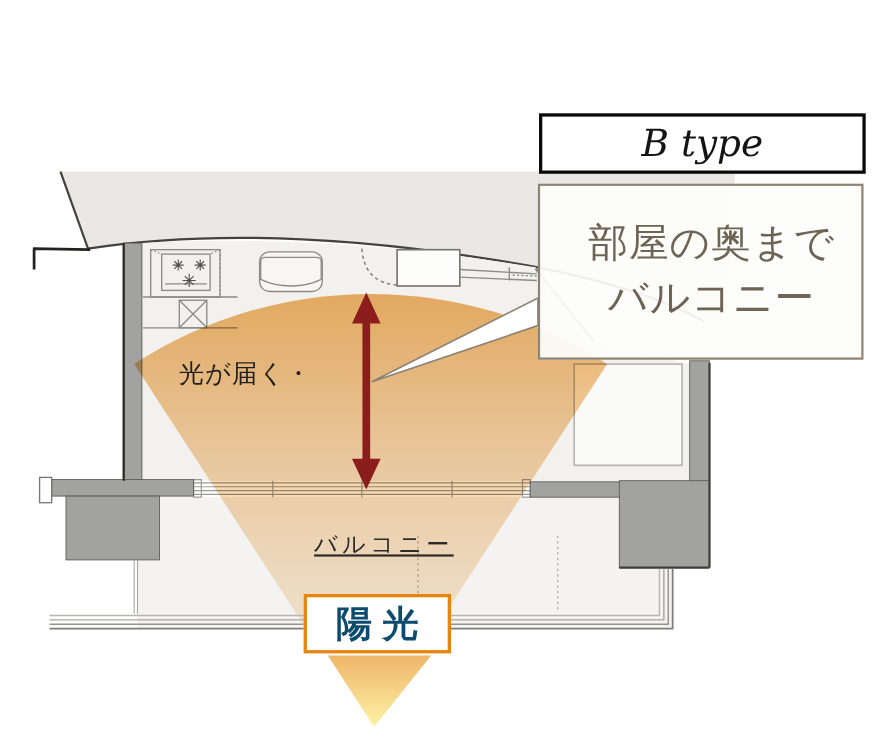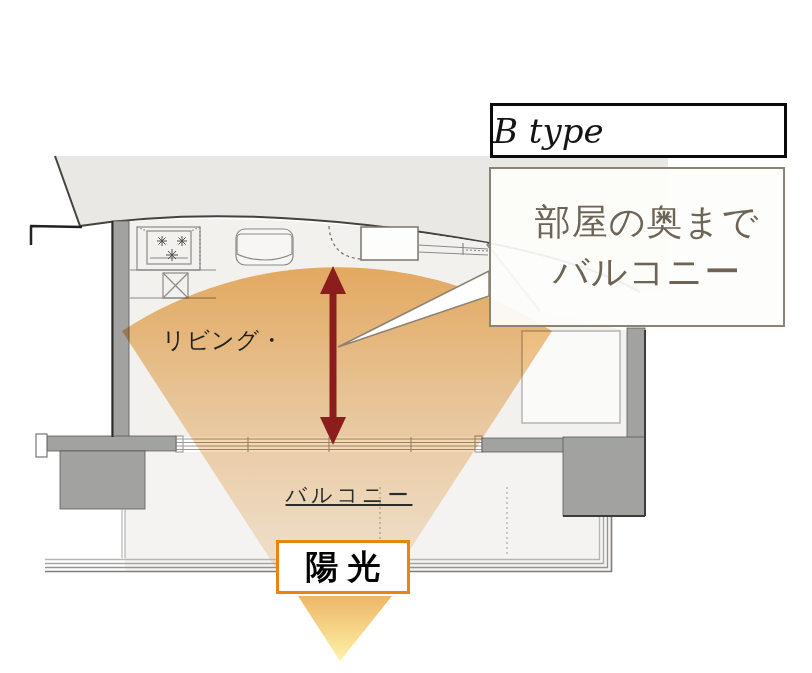--- a/index.html
+++ b/index.html
@@ -19,27 +19,27 @@
   .balcony{
     left:264px;top:481px;width:170px;
     font-size:21px;letter-spacing:4px;color:#2b2b29;text-decoration:underline;
   }
   .sun-box{
     position:absolute;left:276px;top:540px;width:134px;height:54px;
     box-sizing:border-box;border:3px solid #e8850f;background:#ffffff;
     display:flex;align-items:center;justify-content:center;
   }
   .sun-box span{
-    font-size:33px;color:#000000;letter-spacing:9px;margin-right:-9px;
+    font-size:33px;color:#0c4a6e;letter-spacing:9px;margin-right:-9px;
     font-weight:bold;
   }
   .btype-box{
     position:absolute;left:490px;top:103px;width:297px;height:55px;
     box-sizing:border-box;border:3px solid #0a0a0a;background:#ffffff;
-    display:flex;align-items:center;justify-content:flex-start;
+    display:flex;align-items:center;justify-content:center;
     font-style:italic;font-size:34px;color:#141414;
   }
   .callout-box{
     position:absolute;left:489px;top:167px;width:296px;height:160px;
     box-sizing:border-box;border:2px solid #8c8373;
     background:rgba(253,253,251,0.93);
     display:flex;flex-direction:column;align-items:center;justify-content:center;
     font-size:36px;line-height:1.38;color:#6e6456;text-align:center;
     letter-spacing:1px;
     padding-left:20px;
@@ -165,21 +165,21 @@
       <path d="M45,563.5 H603.5 V517" stroke="#a5a5a1" stroke-width="1.3"></path>
       <path d="M45,559.5 H599.5 V517" stroke="#b5b5b1" stroke-width="1.3"></path>
     </g>
 
     <polygon points="489,271 489,296 338,347" fill="#ffffff" stroke="#8b8273" stroke-width="1.5"></polygon>
 
     <polygon points="333,266 346,294 336.5,294 336.5,417 346,417 333,445 320,417 329.5,417 329.5,294 320,294" fill="#8c1d1d"></polygon>
   </svg>
 
   <div class="label living-dining">
-    <span>リビング・</span><br>
+    <span>光が届く・</span><br>
   </div>
 
   <div class="label balcony">バルコニー</div>
 
   <div class="sun-box">
     <span>陽光</span>
   </div>
 
   <div class="btype-box">
     <span>B type</span>

